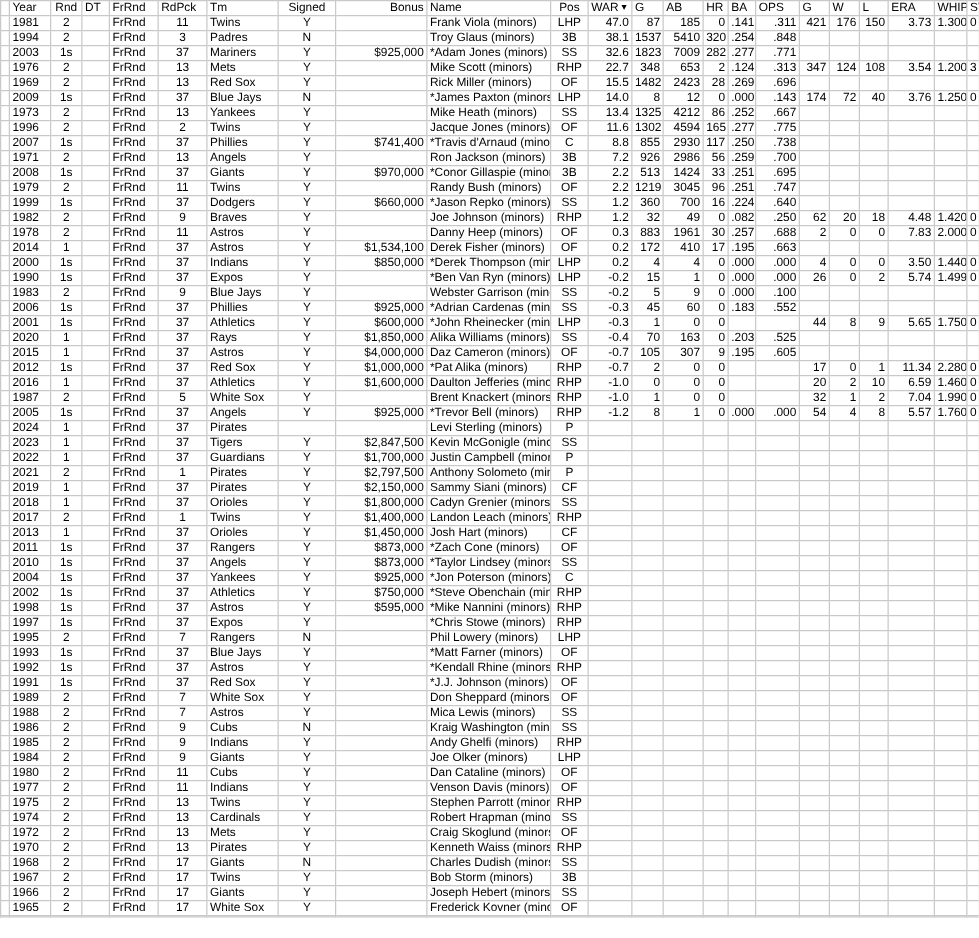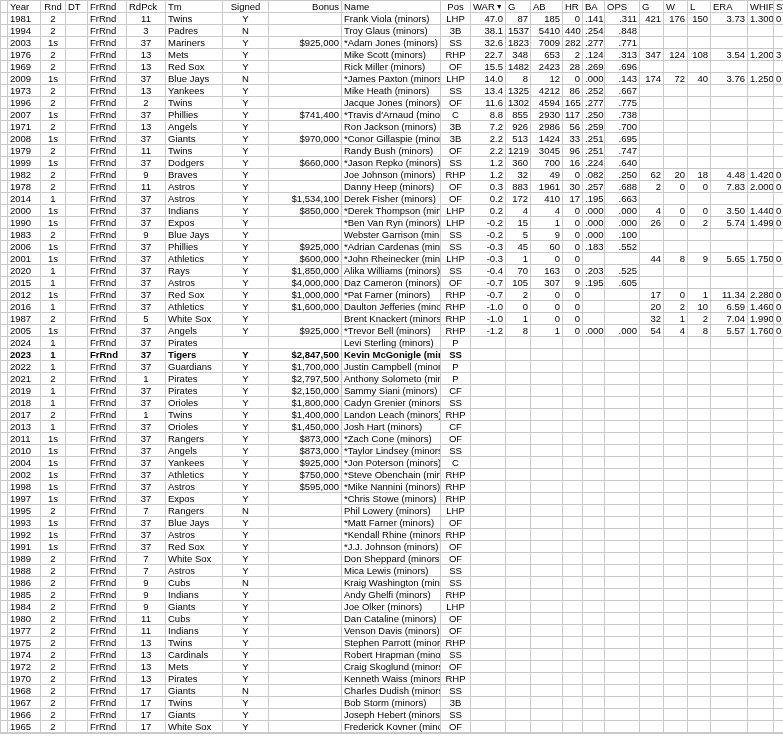--- a/index.html
+++ b/index.html
@@ -9,21 +9,21 @@
     border:1px solid #c9c9c9;
     font-size:9.5px;
     line-height:11px;
     padding:0 2px;
     white-space:nowrap;
     overflow:hidden;
     color:#000;
     font-weight:normal;
     background:#fff;
   }
-  tr.bold td{font-weight:bold;}
+  tr.bold td{font-weight:normal;}
   .al{text-align:left;}
   .ac{text-align:center;}
   .ar{text-align:right;}
   .sort-ind{font-size:7px;vertical-align:1px;padding-left:1px;}
 </style>
 </head>
 <body>
 
 <table>
   <colgroup>
@@ -112,21 +112,21 @@
         <td class="al">FrRnd</td>
         <td class="ac">3</td>
         <td class="al">Padres</td>
         <td class="ac">N</td>
         <td class="ar"></td>
         <td class="al">Troy Glaus (minors)</td>
         <td class="ac">3B</td>
         <td class="ar">38.1</td>
         <td class="ar">1537</td>
         <td class="ar">5410</td>
-        <td class="ar">440</td>
+        <td class="ar">320</td>
         <td class="ar">.254</td>
         <td class="ar">.848</td>
         <td class="ar"></td>
         <td class="ar"></td>
         <td class="ar"></td>
         <td class="ar"></td>
         <td class="ar"></td>
         <td class="ar"></td>
       </tr>
       <tr>
@@ -657,21 +657,21 @@
       <tr>
         <td></td>
         <td class="al">2012</td>
         <td class="ac">1s</td>
         <td class="ac"></td>
         <td class="al">FrRnd</td>
         <td class="ac">37</td>
         <td class="al">Red Sox</td>
         <td class="ac">Y</td>
         <td class="ar">$1,000,000</td>
-        <td class="al">*Pat Farner (minors)</td>
+        <td class="al">*Pat Alika (minors)</td>
         <td class="ac">RHP</td>
         <td class="ar">-0.7</td>
         <td class="ar">2</td>
         <td class="ar">0</td>
         <td class="ar">0</td>
         <td class="ar"></td>
         <td class="ar"></td>
         <td class="ar">17</td>
         <td class="ar">0</td>
         <td class="ar">1</td>

